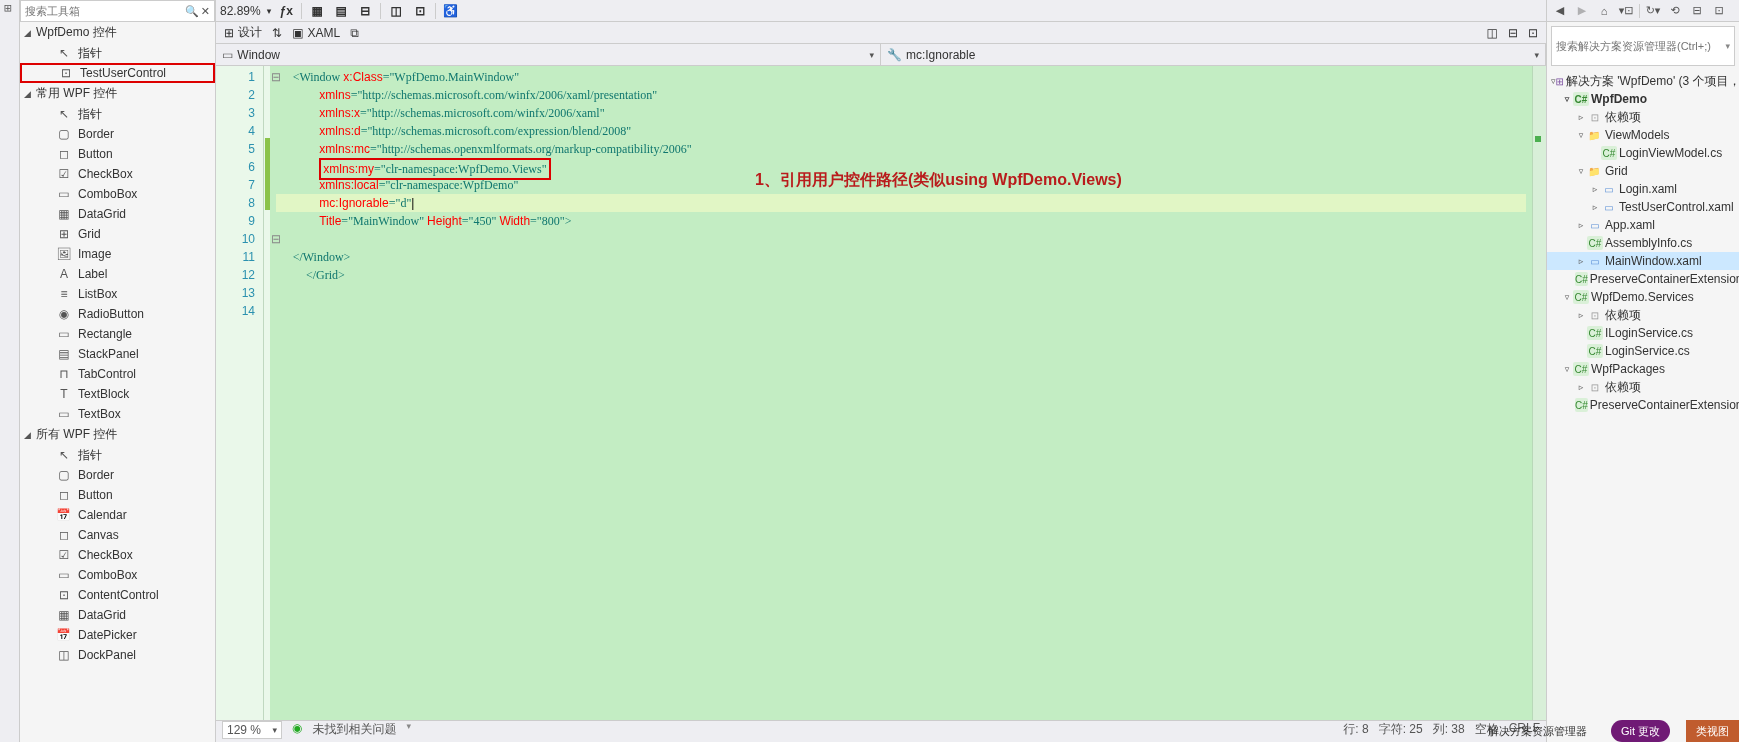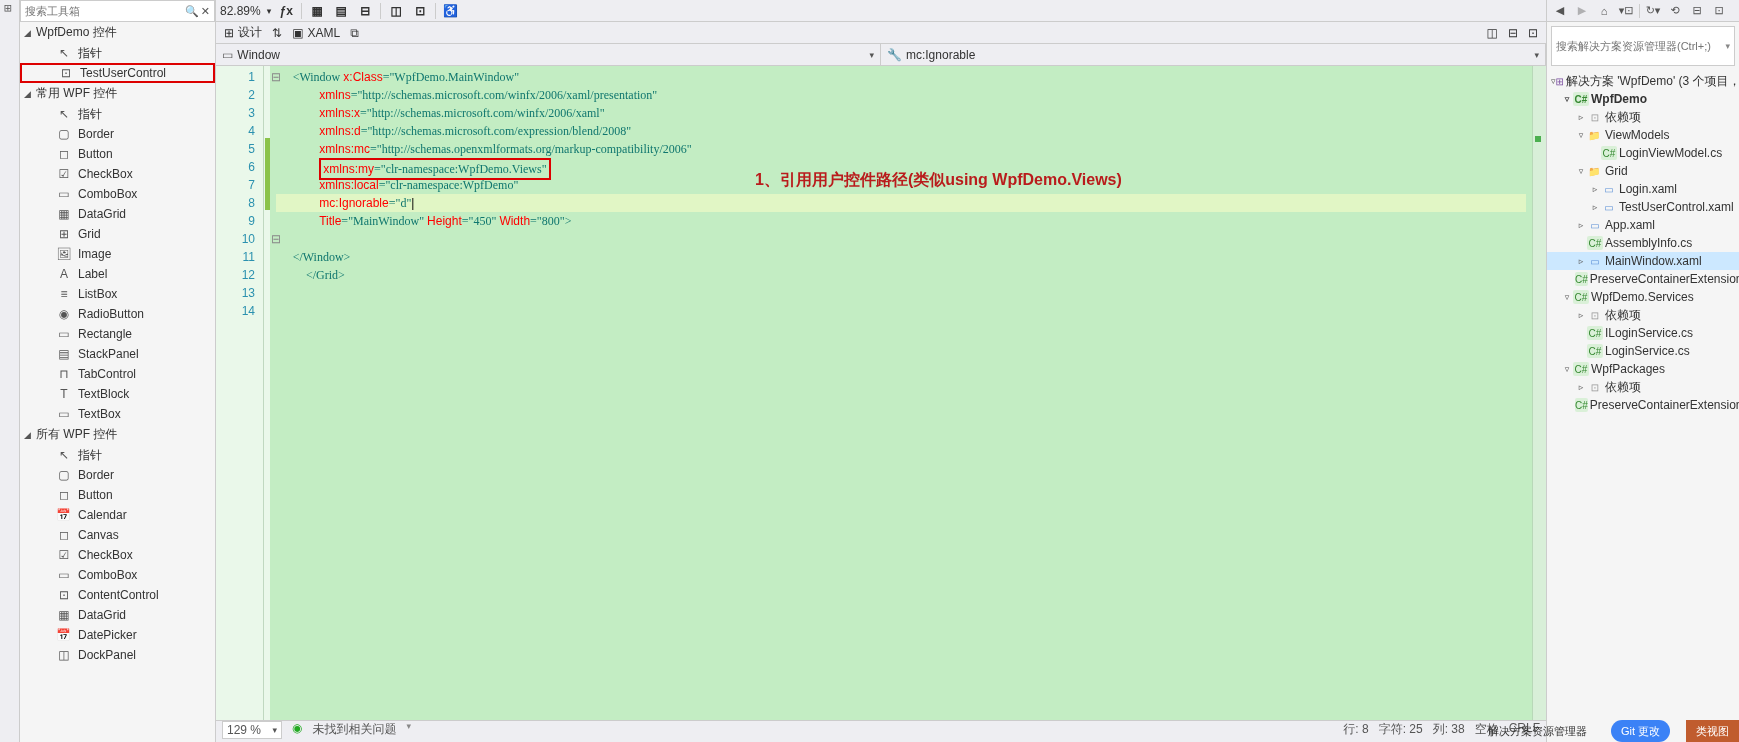--- a/index.html
+++ b/index.html
@@ -69,21 +69,21 @@
 .tree-item .arrow { width: 12px; color: #555; font-size: 9px; text-align: center; }
 .tree-item .icon { width: 16px; height: 14px; margin-right: 2px; display: inline-flex; align-items: center; justify-content: center; font-size: 10px; }
 .tree-item.bold { font-weight: bold; }
 .tree-item.selected { background: #cce8ff; }
 .ind1 { padding-left: 14px; } .ind2 { padding-left: 28px; } .ind3 { padding-left: 42px; }
 .icon-sol { color: #7b4fa0; } .icon-cs { color: #368832; background: #daf0d8; border-radius: 2px; width: 14px; font-size: 9px; } .icon-folder { color: #d9a23b; } .icon-xaml { color: #5a8fd6; } .icon-ref { color: #999; }
 
 
 .bottom-right { position: fixed; right: 0; bottom: 0; height: 22px; display: flex; align-items: center; gap: 16px; }
 .br-btn { height: 22px; padding: 0 10px; display: flex; align-items: center; color: #fff; font-size: 11px; }
-.br-btn.git { background: #3b82f6; border-radius: 11px; } .br-btn.cls { background: #c05c2e; }
+.br-btn.git { background: #701a75; border-radius: 11px; } .br-btn.cls { background: #c05c2e; }
 .br-label { padding: 0 8px; color: #333; font-size: 11px; }
 
 
 .left-strip { width: 20px; background: #eeeef2; border-right: 1px solid #ccc; position: relative; }
 .left-strip .vtab { writing-mode: vertical-rl; text-orientation: mixed; font-size: 10px; color: #555; transform: rotate(180deg); position: absolute; top: 4px; left: 2px; }
 </style>
 </head>
 <body>
 
 <div class="left-strip">

